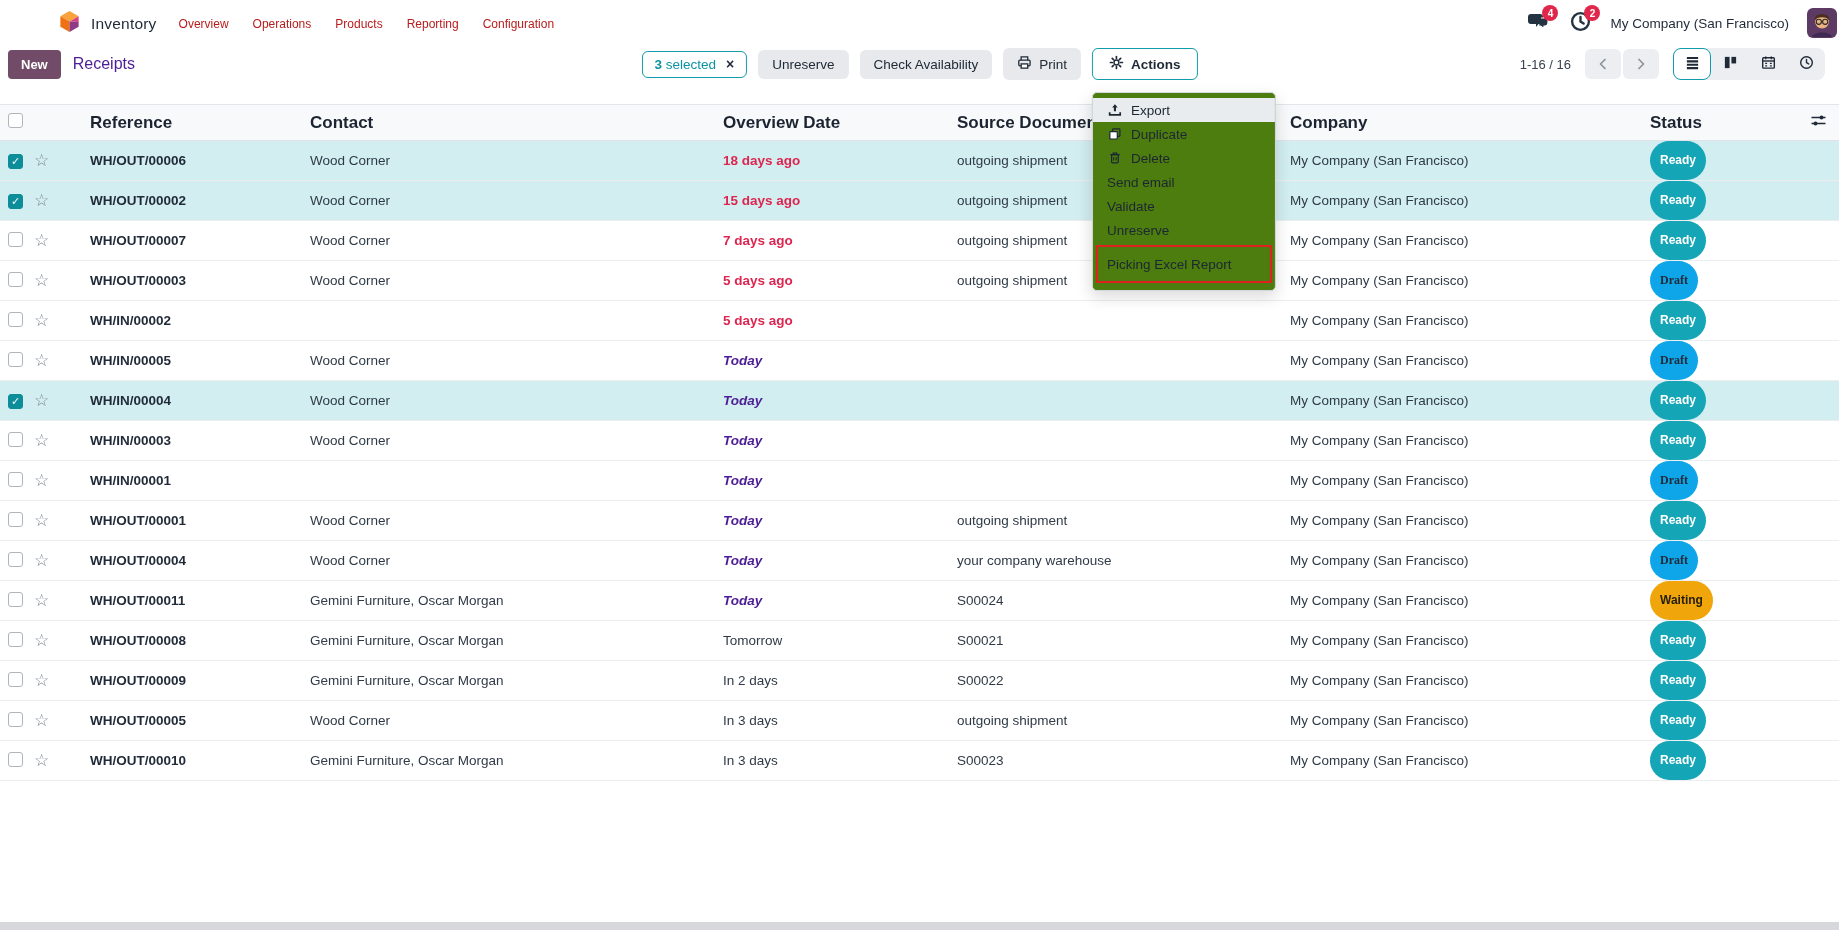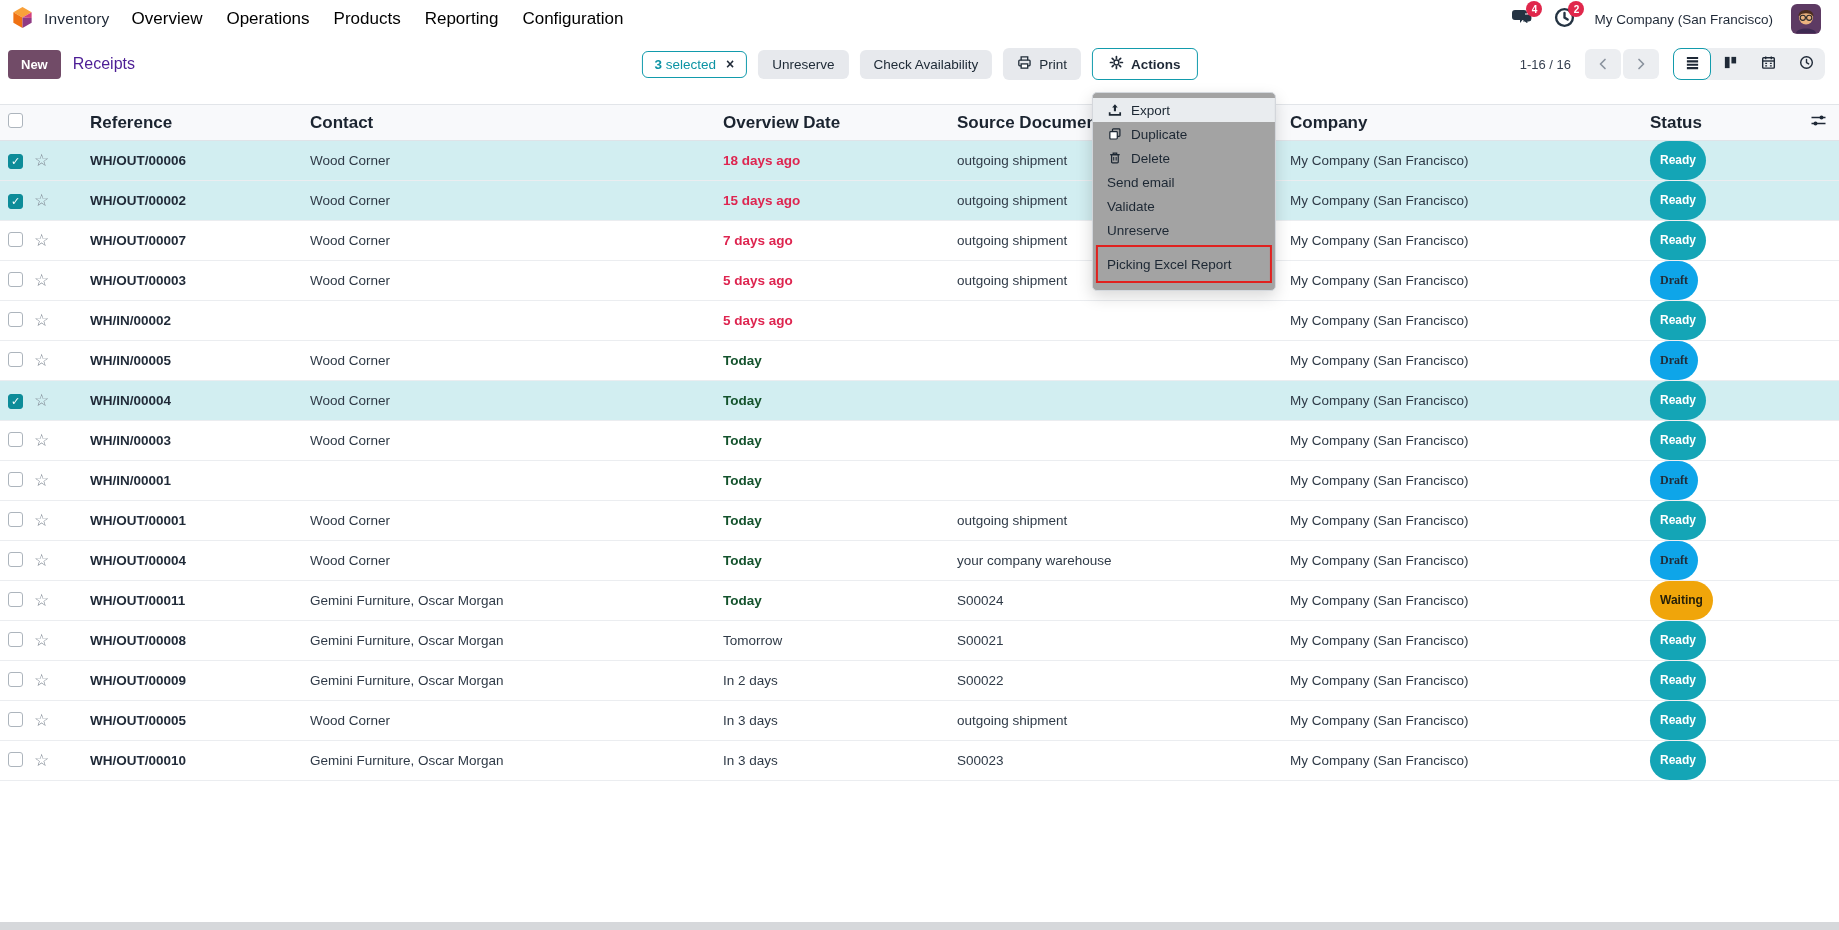--- a/index.html
+++ b/index.html
@@ -4,26 +4,26 @@
 <style>
   * { box-sizing: border-box; margin: 0; padding: 0; }
   html,body { width:1839px; height:930px; }
   body {
     font-family: "Liberation Sans", sans-serif;
     background:#fff; color:#2f3a47; position:relative; overflow:hidden;
     -webkit-font-smoothing:antialiased;
   }
 
   
-  .topbar { height:38px; display:flex; align-items:center; justify-content:space-between; padding:0 18px 0 10px; background:#fff; }
+  .topbar { height:38px; display:flex; align-items:flex-end; justify-content:space-between; padding:0 2px 0 10px; background:#fff;margin-left:47px; }
   .tb-left { display:flex; align-items:center; }
   .brand { display:flex; align-items:center; gap:9px; margin-right:22px; cursor:pointer; }
   .app-name { font-size:15.5px; color:#1f2937; letter-spacing:.2px; }
   .nav-menus { display:flex; align-items:center; gap:24px; }
-  .nav-item { font-size:17px; color:#000000; cursor:pointer; }
+  .nav-item { font-size:12px; color:#b91c1c; cursor:pointer; }
   .tb-right { display:flex; align-items:center; gap:18px; }
   .icon-badge-wrap { position:relative; width:24px; height:24px; display:grid; place-items:center; cursor:pointer; }
   .count-badge { position:absolute; top:-6px; right:-8px; background:#e0274b; color:#fff; font-size:10px; font-weight:700;
     min-width:16px; height:16px; padding:0 4px; border-radius:999px; display:grid; place-items:center; }
   .company-name { font-size:13.5px; color:#1f2937; cursor:pointer; }
   .avatar { width:30px; height:30px; border-radius:6px; overflow:hidden; cursor:pointer; }
 
   
   .controlbar { height:52px; display:flex; align-items:center; padding:0 14px 0 8px; position:relative; background:#fff; }
   .cb-left { display:flex; align-items:center; gap:12px; }
@@ -51,33 +51,33 @@
   
   .listwrap { margin-top:14px; }
   .grid { display:grid; grid-template-columns:26px 56px 220px 413px 234px 333px 360px 150px 1fr; align-items:center; padding-left:8px; }
   .lheader { height:37px; background:#f8f9fb; border-top:1px solid #e2e5e9; border-bottom:1px solid #dfe3e8;
     font-weight:700; font-size:17px; color:#1b2430; }
   .lheader .hcell { cursor:pointer; }
   .trow { height:40px; border-bottom:1px solid #ebedf0; background:#fff; font-size:13.5px; color:#2f3a47; cursor:pointer; }
   .trow.selected { background:#d2eef1; }
   .c-ref { font-weight:700; color:#1f2937; }
   .tone-late { color:#de2550; font-weight:700; }
-  .tone-today { color:#14532d; font-weight:700; }
+  .tone-today { color:#4c1d95; font-weight:700;font-style:italic; }
   .cb { width:15px; height:15px; border:1px solid #adb5bd; border-radius:3px; background:#fff; display:inline-grid;
     place-items:center; font-size:11px; line-height:1; color:#fff; cursor:pointer; }
   .cb.checked { background:#0d8c99; border-color:#0d8c99; }
   .c-star { color:#7f8893; font-size:17px; line-height:1; cursor:pointer; }
   .badge { display:inline-block; padding:12px 10px; border-radius:20px; font-size:12px; font-weight:700; line-height:1.2; }
   .b-ready { background:#14a5b6; color:#fff; }
   .b-draft { background:#0ea5e9; color:#222b36;font-family:Liberation Serif, serif; }
   .b-waiting { background:#f0a50a; color:#26200a; }
   .c-gear { display:flex; justify-content:flex-end; padding-right:12px; }
 
   
-  .dropdown { position:absolute; top:44px; left:0; width:184px; background:#a3a3a3; border:1px solid #d4d8dd; border-radius:5px;
+  .dropdown { position:absolute; top:44px; left:0; width:184px; background:#4d7c0f; border:1px solid #d4d8dd; border-radius:5px;
     box-shadow:0 6px 16px rgba(0,0,0,.15); padding:5px 0; z-index:50; }
   .menu-item { height:24px; display:flex; align-items:center; gap:9px; padding:0 14px; font-size:13.5px; color:#1c2733; cursor:pointer; }
   .menu-item.hovered { background:#e9ecef; }
   .menu-icon { width:15px; display:grid; place-items:center; flex:0 0 15px; }
   .red-box { border:2px solid #e0211f; margin:3px 3px 2px; padding:5px 0; }
   .red-box .menu-item { padding:0 9px; }
 
   .bottom-strip { position:absolute; left:0; right:0; bottom:0; height:8px; background:#d6d8db; }
 </style>
 </head>

